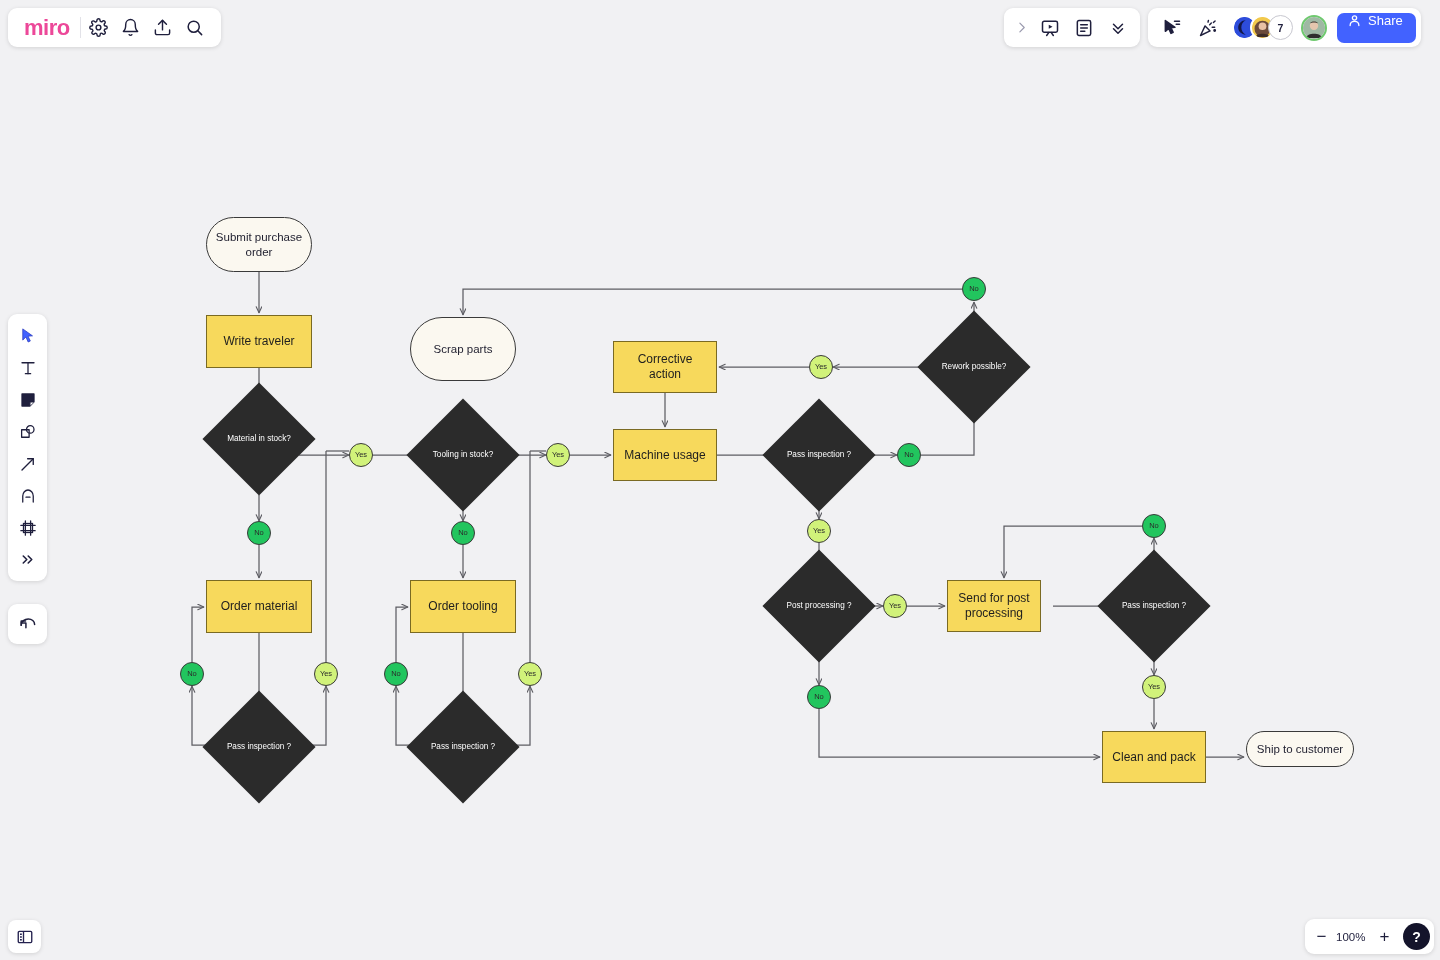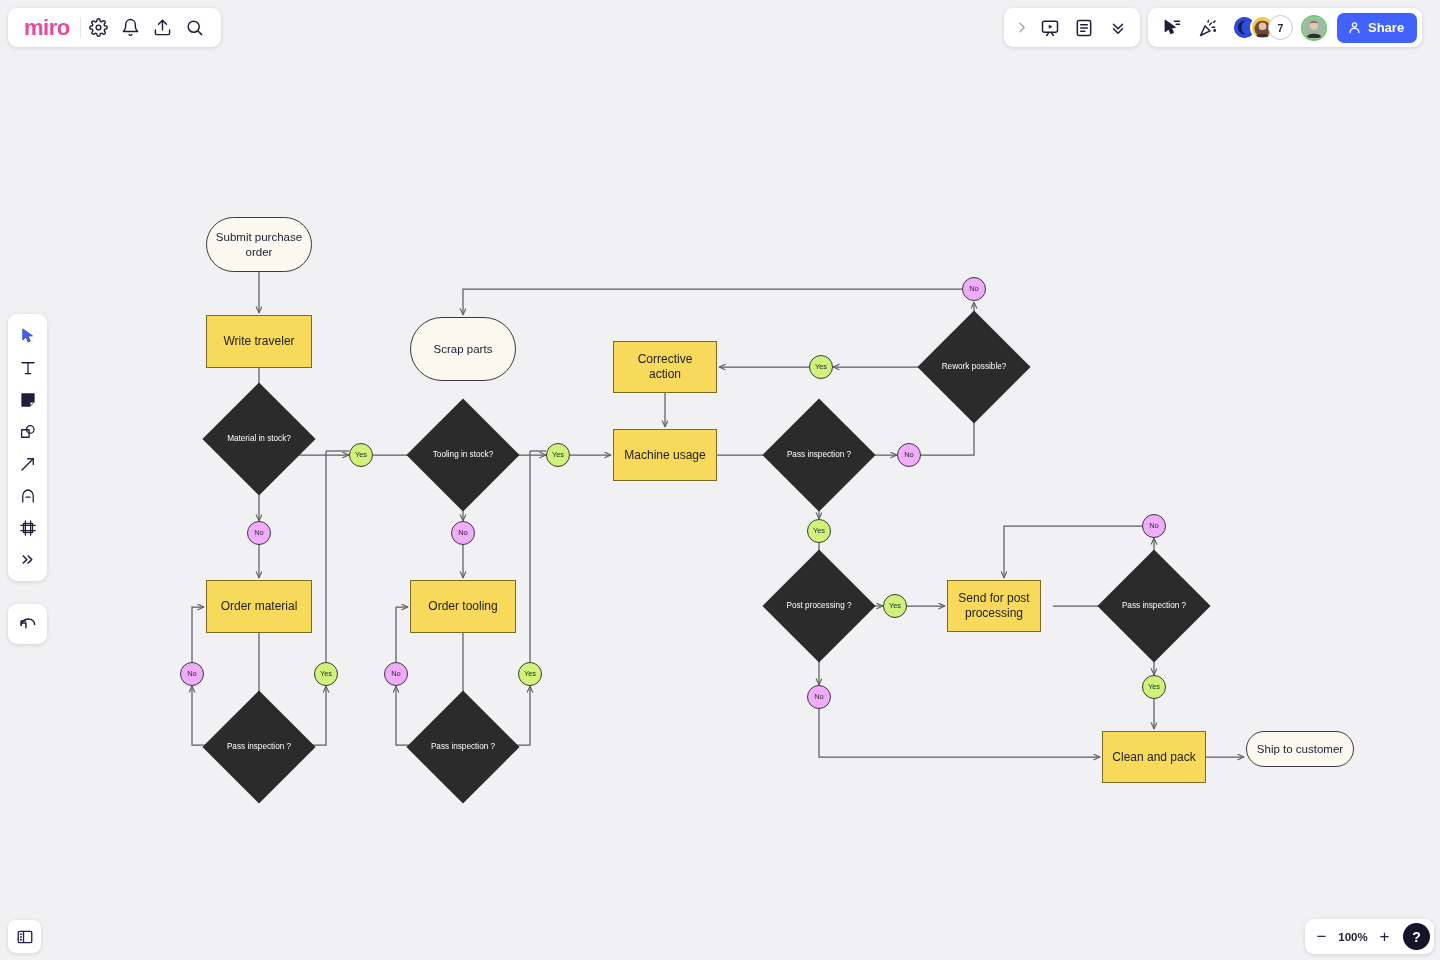--- a/index.html
+++ b/index.html
@@ -23,21 +23,21 @@
   .n-terminal { background: #fbf8f0; border: 1.4px solid #3a3a3a; border-radius: 34px;
                 color: #1e1e2e; font-size: 11.5px; }
   .n-process  { background: #f7d95c; border: 1.4px solid #7a6a22; color: #1e1e1e; font-size: 12px; }
   .n-decision { background: transparent; color: #ffffff; font-size: 8.2px; }
   .n-decision .dia { position: absolute; inset: 0; background: #2b2b2b; transform: rotate(45deg); }
   .n-decision .lbl { position: relative; z-index: 2; }
 
   .n-badge { border-radius: 50%; display: flex; align-items: center; justify-content: center;
              font-size: 7.5px; color: #2b2b2b; border: 1.2px solid #3a3a3a; }
   .n-yes { background: #d1f27a; }
-  .n-no  { background: #f0abfc; justify-content: center; }
+  .n-no  { background: #22c55e; justify-content: center; }
 
   
   .tl-bar { position: absolute; left: 8px; top: 8px; height: 39px; background: #fff;
             border-radius: 9px; display: flex; align-items: center; gap: 0;
             box-shadow: 0 1px 4px rgba(0,0,0,.13); padding: 0 10px; }
   .tl-logo { font-size: 22px; font-weight: 700; color: #ec4899; letter-spacing: -.5px;
              padding: 0 10px 0 6px; line-height: 1; }
   .tl-sep { width: 1px; height: 21px; background: #e2e2e8; margin-right: 2px; }
   .ibtn { width: 32px; height: 32px; display: flex; align-items: center; justify-content: center;
           border-radius: 7px; cursor: pointer; }
@@ -53,41 +53,41 @@
 
   .avatars { display: flex; align-items: center; margin-left: 4px; }
   .av { width: 25px; height: 25px; border-radius: 50%; margin-left: -7px;
         display: flex; align-items: center; justify-content: center; overflow: hidden;
         font-size: 10px; color: #2b2b3d; }
   .av:first-child { margin-left: 0; }
   .av-ring { border: 2.2px solid #fff; }
   .av-count { background: #fff; border: 1.6px solid #c8c8d0; color: #1f1f3d; font-weight: 600; font-size: 10.5px; }
   .av-solo { width: 26px; height: 26px; margin-left: 8px; border: 2.4px solid #6fc96f; }
 
-  .share-btn { display: flex; align-items: center; gap: 6px; background: #4262ff; color: #fff;
-               font-size: 13px; font-weight: 700; border-radius: 7px; height: 30px; padding: 0 13px 0 10px;
+  .share-btn { display: flex; align-items: flex-start; gap: 6px; background: #4262ff; color: #fff;
+               font-size: 13px; font-weight: 400; border-radius: 7px; height: 30px; padding: 0 13px 0 10px;
                margin-left: 6px; cursor: pointer; }
 
   
   .rail { position: absolute; left: 8px; top: 314px; width: 39px; background: #fff;
           border-radius: 9px; padding: 6px 0; display: flex; flex-direction: column;
           align-items: center; gap: 1px; box-shadow: 0 1px 4px rgba(0,0,0,.13); }
   .rail .ibtn { width: 31px; height: 31px; }
   .rail-undo { position: absolute; left: 8px; top: 604px; width: 39px; height: 40px; background: #fff;
                border-radius: 9px; display: flex; align-items: center; justify-content: center;
                box-shadow: 0 1px 4px rgba(0,0,0,.13); }
 
   
   .bl-panel { position: absolute; left: 8px; top: 920px; width: 33px; height: 33px; background: #fff;
               border-radius: 8px; display: flex; align-items: center; justify-content: center;
               box-shadow: 0 1px 4px rgba(0,0,0,.13); }
   .br-zoom { position: absolute; left: 1305px; top: 919px; height: 35px; background: #fff;
              border-radius: 9px; display: flex; align-items: center; gap: 2px; padding: 0 4px;
              box-shadow: 0 1px 4px rgba(0,0,0,.13); }
-  .zoom-lvl { font-size: 11.5px; color: #1f1f3d; font-weight: 700; min-width: 34px; text-align: center;
+  .zoom-lvl { font-size: 11.5px; color: #1f1f3d; font-weight: 400; min-width: 34px; 
               cursor: pointer; }
   .help-btn { width: 27px; height: 27px; border-radius: 50%; background: #14142b; color: #fff;
               display: flex; align-items: center; justify-content: center; font-size: 14px;
               font-weight: 700; margin-left: 4px; cursor: pointer; }
   .pm { font-size: 17px; color: #1f1f3d; width: 25px; text-align: center; cursor: pointer; line-height: 1; }
 </style>
 </head>
 <body>
 
 <div id="app">

